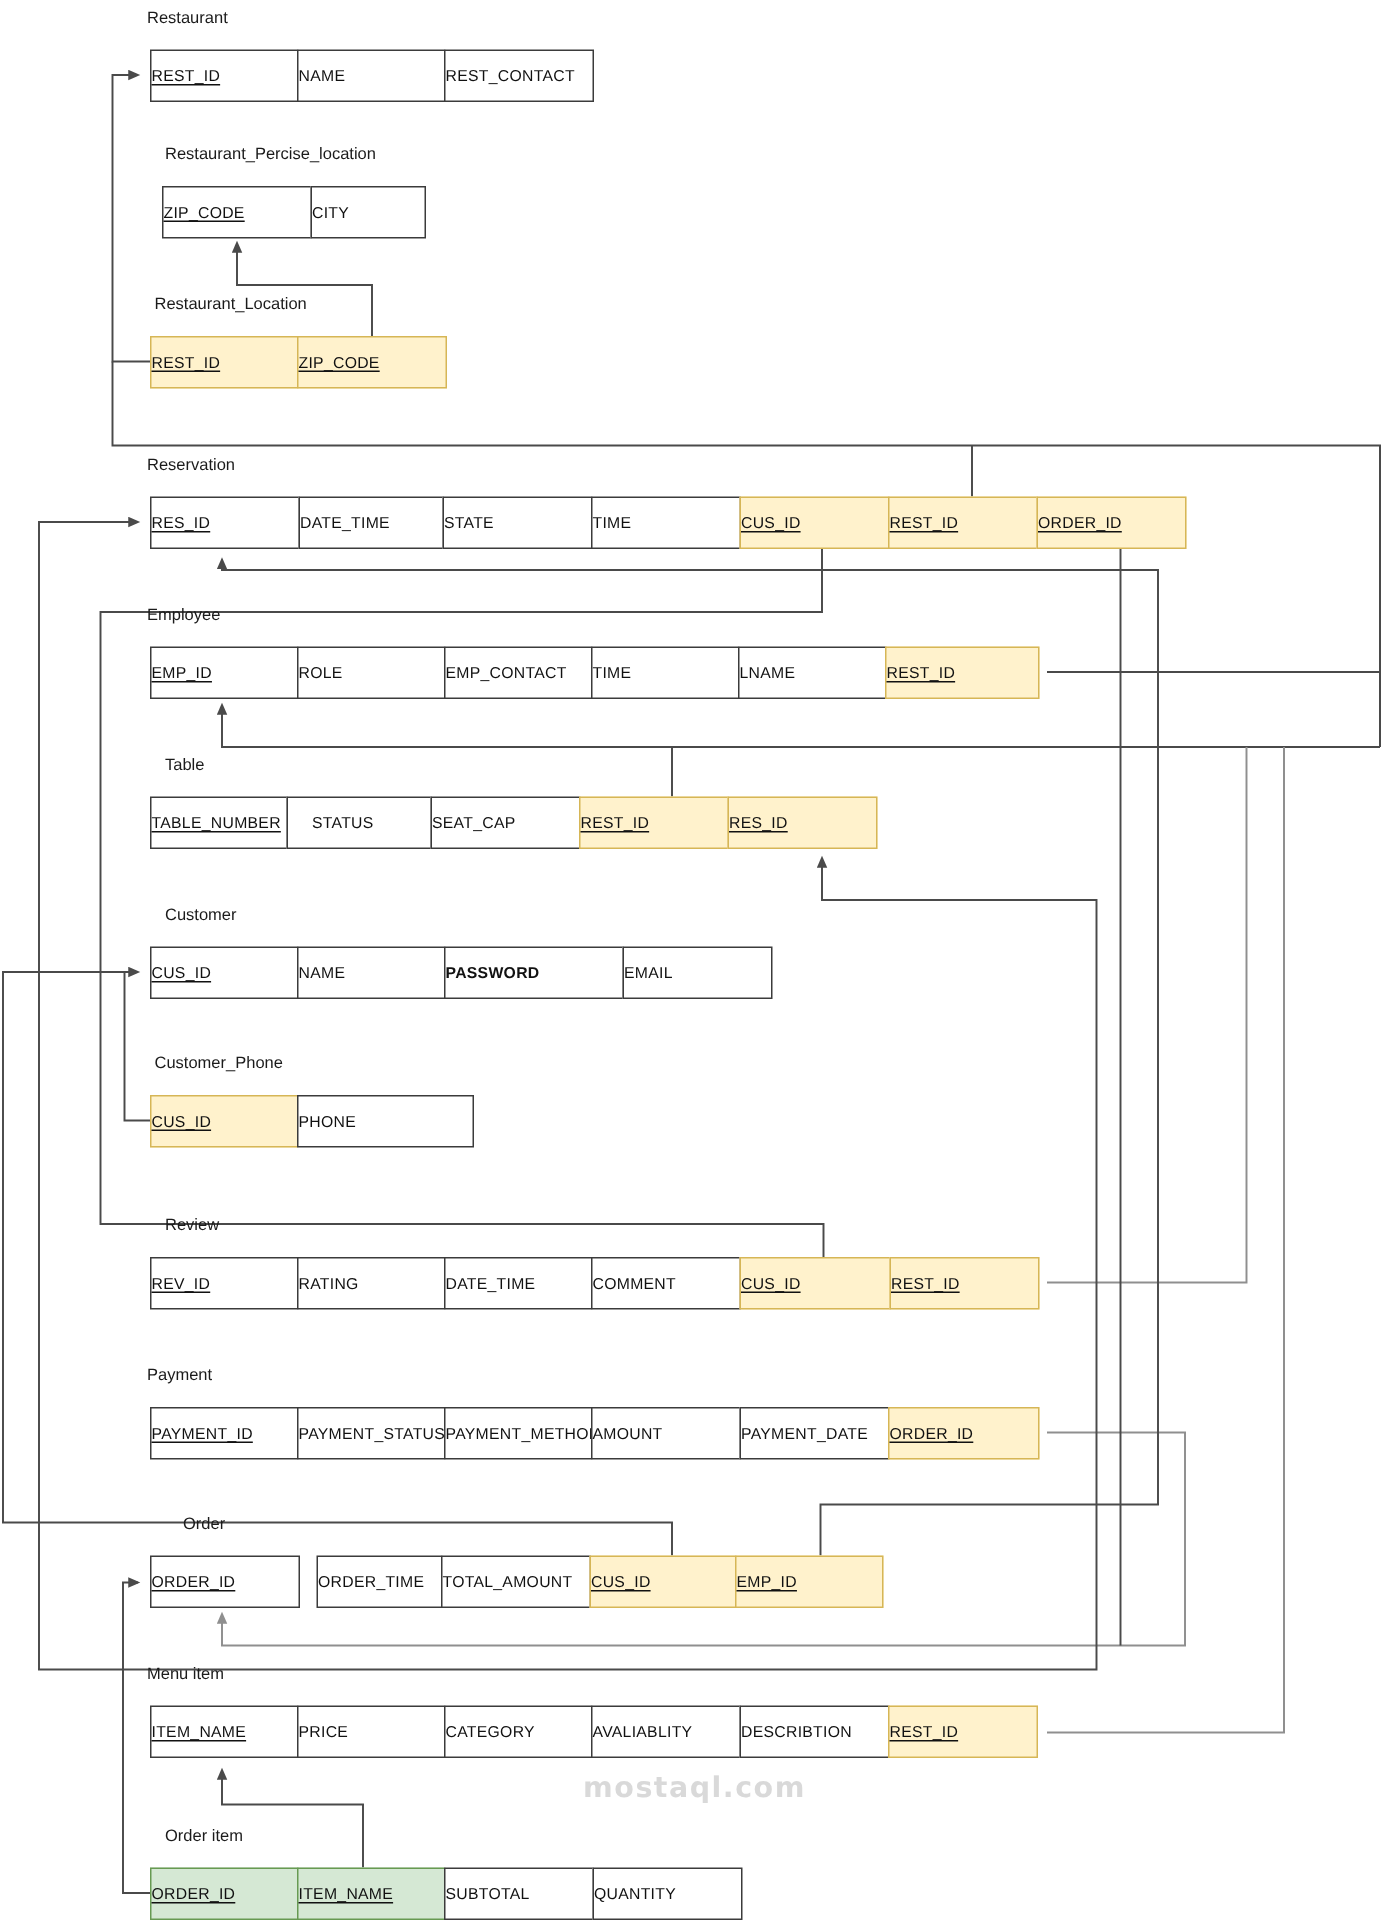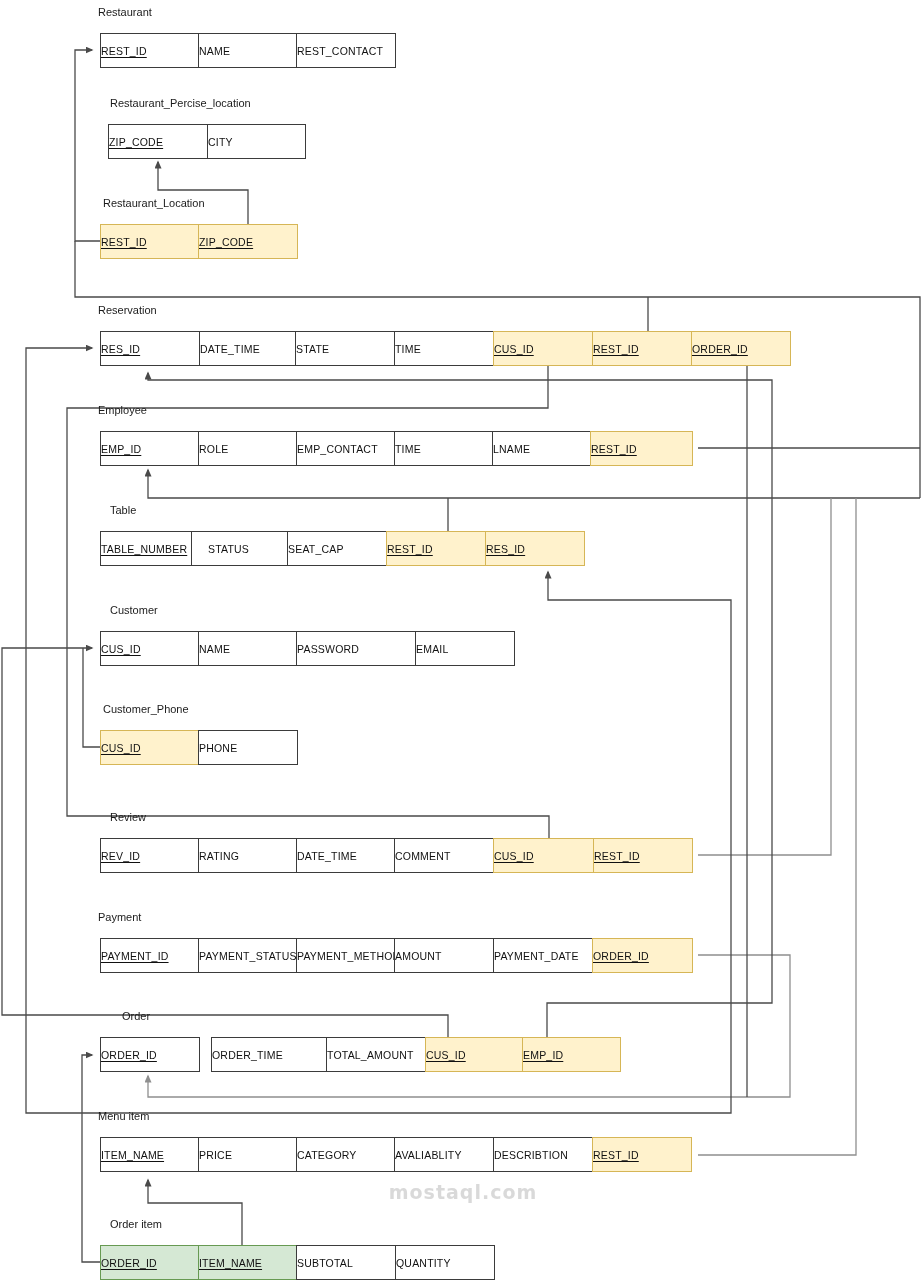--- a/index.html
+++ b/index.html
@@ -67,21 +67,21 @@
         </div>
         <div class="cell f_white" style="width: 100px;">
           <span>REST_CONTACT</span>
         </div>
       </div>
       <div class="tbl-label" style="left: 110px; top: 97px;">Restaurant_Percise_location</div>
       <div class="tbl-row" style="left: 108px; top: 124px;">
         <div class="cell f_white" style="width: 100px;">
           <span class="u">ZIP_CODE</span>
         </div>
-        <div class="cell f_white" style="width: 99px;">
+        <div class="cell f_white" style="width: 77px;">
           <span>CITY</span>
         </div>
       </div>
       <div class="tbl-label" style="left: 103px; top: 197px;">Restaurant_Location</div>
       <div class="tbl-row" style="left: 100px; top: 224px;">
         <div class="cell f_yellow" style="width: 99px;">
           <span class="u">REST_ID</span>
         </div>
         <div class="cell f_yellow" style="width: 100px;">
           <span class="u">ZIP_CODE</span>
@@ -151,33 +151,33 @@
         </div>
       </div>
       <div class="tbl-label" style="left: 110px; top: 604px;">Customer</div>
       <div class="tbl-row" style="left: 100px; top: 631px;">
         <div class="cell f_white" style="width: 99px;">
           <span class="u">CUS_ID</span>
         </div>
         <div class="cell f_white" style="width: 99px;">
           <span>NAME</span>
         </div>
-        <div class="cell f_white" style="width: 120px;">
+        <div class="cell f_white" style="width: 120px; font-weight: bold;">
           <span>PASSWORD</span>
         </div>
         <div class="cell f_white" style="width: 100px;">
           <span>EMAIL</span>
         </div>
       </div>
       <div class="tbl-label" style="left: 103px; top: 703px;">Customer_Phone</div>
       <div class="tbl-row" style="left: 100px; top: 730px;">
         <div class="cell f_yellow" style="width: 99px;">
           <span class="u">CUS_ID</span>
         </div>
-        <div class="cell f_white" style="width: 100px;">
+        <div class="cell f_white" style="width: 118px;">
           <span>PHONE</span>
         </div>
       </div>
       <div class="tbl-label" style="left: 110px; top: 811px;">Review</div>
       <div class="tbl-row" style="left: 100px; top: 838px; border-radius: 17px;">
         <div class="cell f_white" style="width: 99px;">
           <span class="u">REV_ID</span>
         </div>
         <div class="cell f_white" style="width: 99px;">
           <span>RATING</span>
@@ -214,21 +214,21 @@
         </div>
         <div class="cell f_yellow" style="width: 101px;">
           <span class="u">ORDER_ID</span>
         </div>
       </div>
       <div class="tbl-label" style="left: 122px; top: 1010px;">Order</div>
       <div class="tbl-row" style="left: 100px; top: 1037px;">
         <div class="cell f_white" style="width: 100px;">
           <span class="u">ORDER_ID</span>
         </div>
-        <div class="cell f_white" style="width: 116px; margin-left: 11px;">
+        <div class="cell f_white" style="width: 84px; margin-left: 11px;">
           <span>ORDER_TIME</span>
         </div>
         <div class="cell f_white" style="width: 100px;">
           <span>TOTAL_AMOUNT</span>
         </div>
         <div class="cell f_yellow" style="width: 98px;">
           <span class="u">CUS_ID</span>
         </div>
         <div class="cell f_yellow" style="width: 99px;">
           <span class="u">EMP_ID</span>

